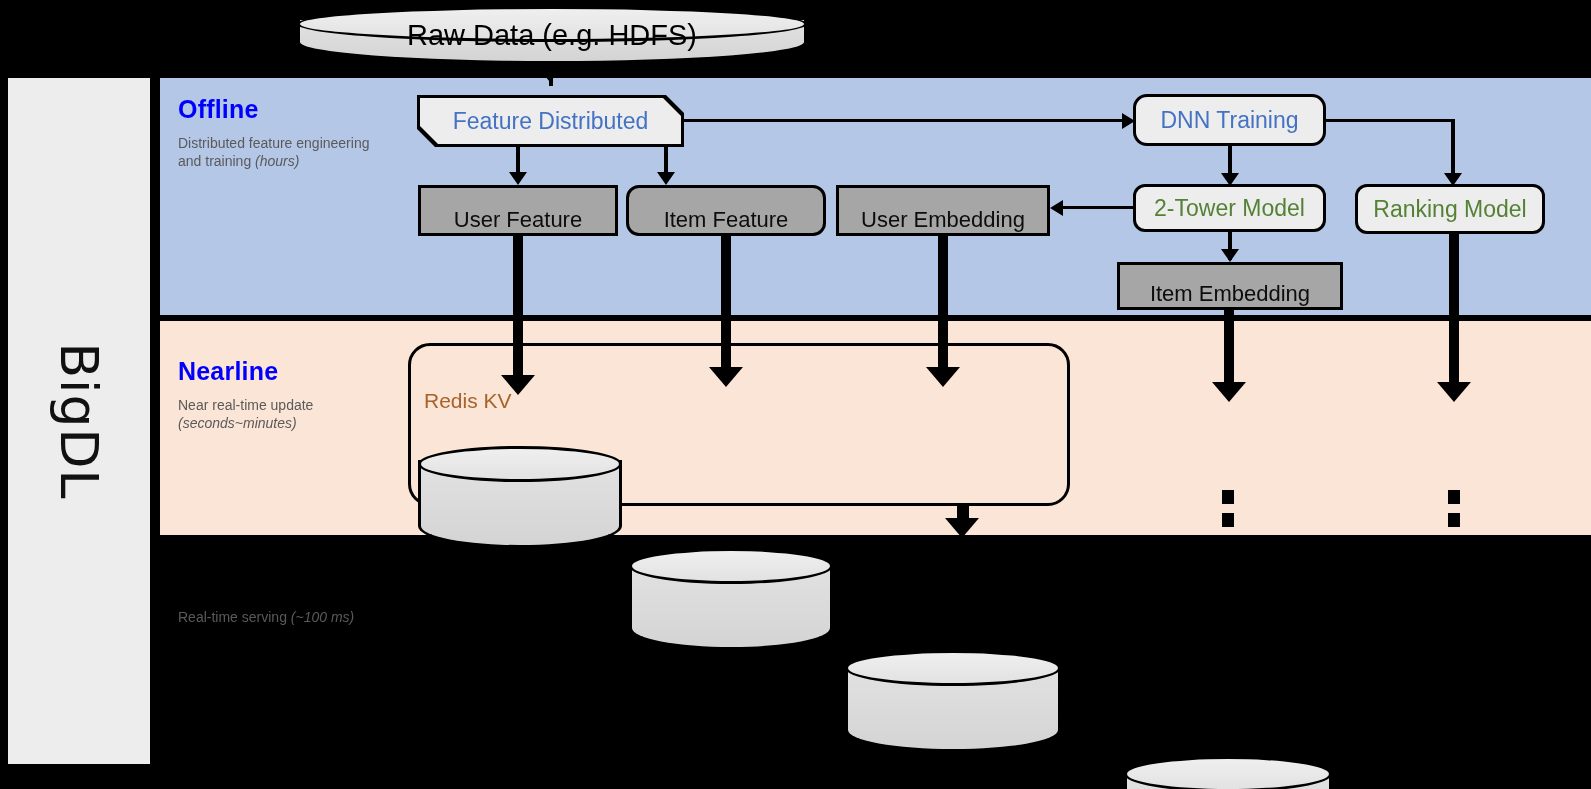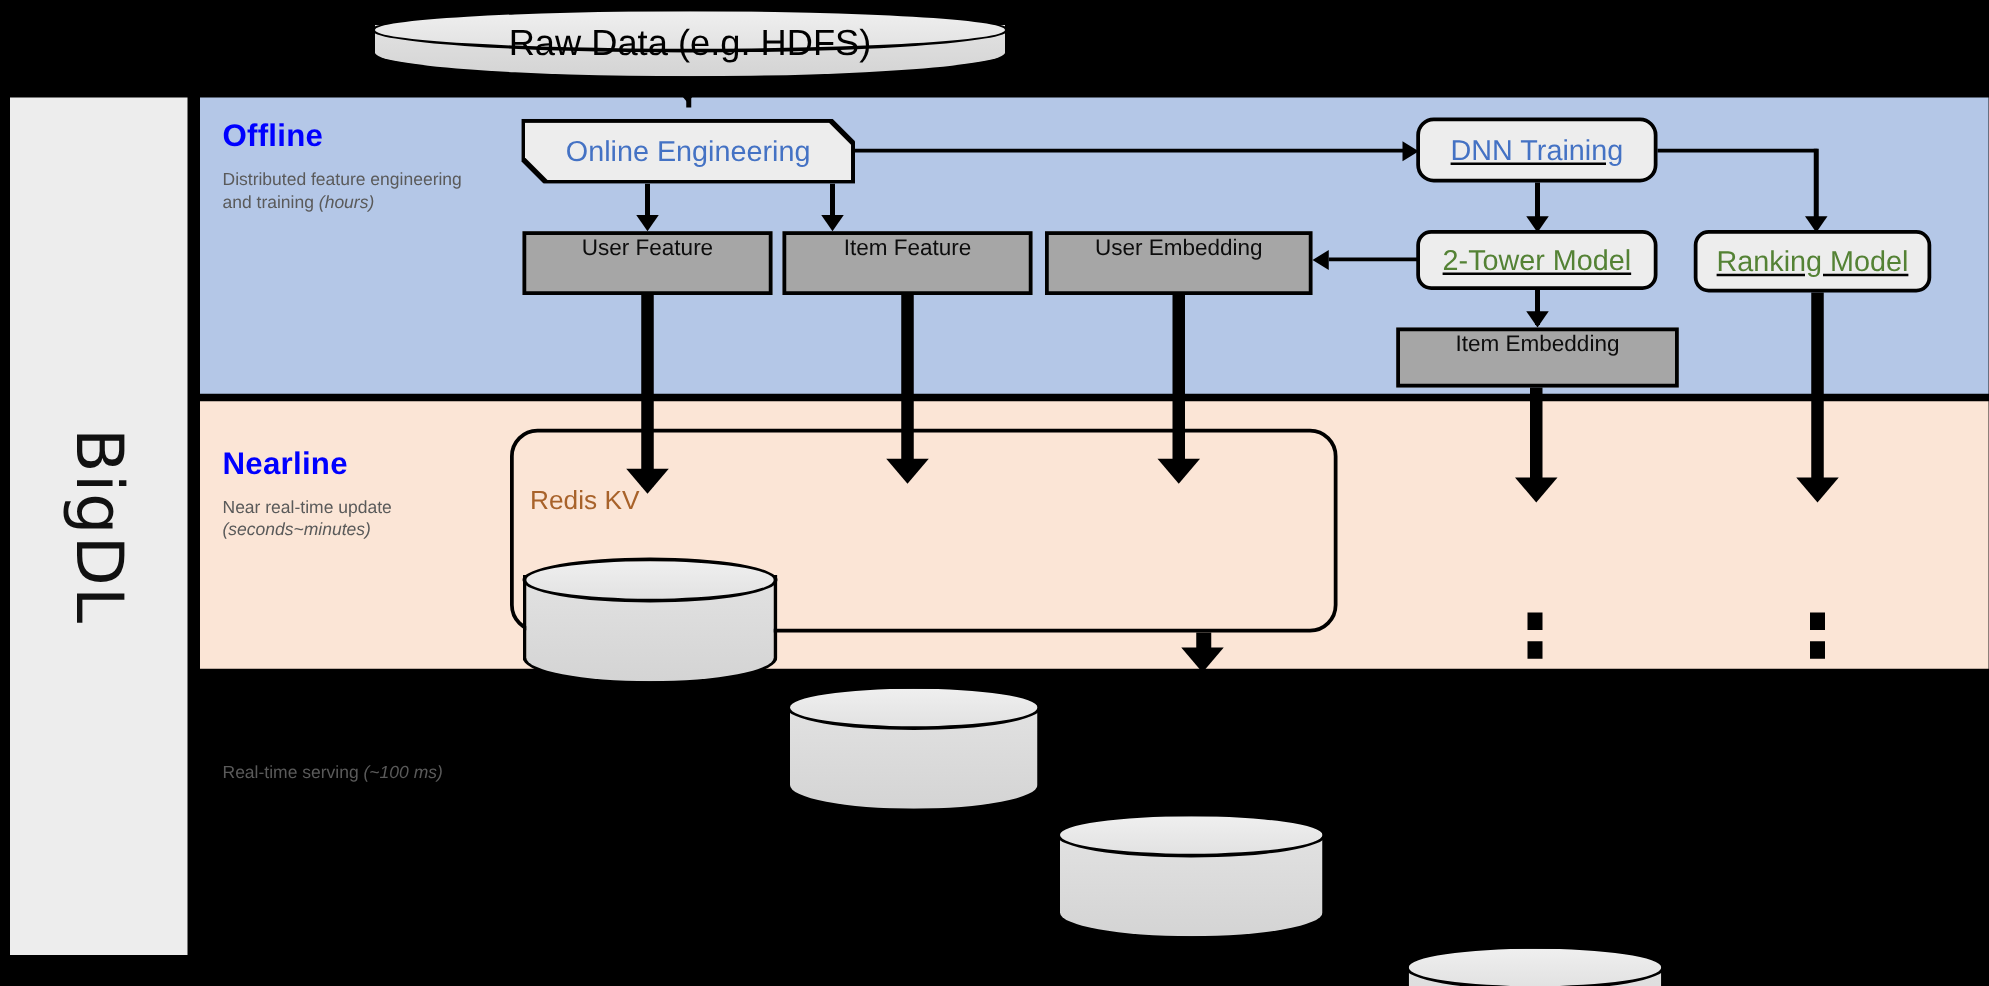--- a/index.html
+++ b/index.html
@@ -17,38 +17,38 @@
            display:flex;align-items:center;justify-content:center;}
   .sidebar-label{transform:rotate(90deg);white-space:nowrap;font-size:52px;color:#111;
                  font-family:"DejaVu Sans",sans-serif;letter-spacing:1px;}
 
   
   .sec-title{font-size:25px;color:#0000ff;font-weight:600;letter-spacing:.2px;}
   .sec-desc{font-size:14px;color:#5a5a5a;line-height:1.32;margin-top:10px;width:215px;}
   .sec-desc i{font-style:italic;}
 
   
-  .grey-box{background:#a6a6a6;border:3px solid #000;display:flex;align-items:flex-start;
-            justify-content:center;font-size:18px;color:#0d0d0d;}
+  .grey-box{background:#a6a6a6;border:3px solid #000;display:flex;align-items:flex-end;
+            justify-content:center;font-size:22px;color:#0d0d0d;}
   .proc-box{background:#ededed;border:3px solid #000;display:flex;align-items:center;
             justify-content:center;font-size:23px;}
   .blue-txt{color:#4472c4;}
   .green-txt{color:#548235;}
 
   
   .cut-box{background:#ededed;display:flex;align-items:center;justify-content:center;
            font-size:23px;
            clip-path:polygon(0 0, calc(100% - 18px) 0, 100% 18px, 100% 100%, 18px 100%, 0 calc(100% - 18px));
            position:relative;}
   .cut-box .inner{position:absolute;inset:3px;background:#ededed;
            clip-path:polygon(0 0, calc(100% - 16px) 0, 100% 16px, 100% 100%, 16px 100%, 0 calc(100% - 16px));}
   .cut-box .lbl{position:relative;z-index:2;}
 
   
-  .round-box{border-radius:12px;text-decoration:underline;}
+  .round-box{border-radius:12px;}
 
   
   .cyl{position:relative;}
   .cyl .body{position:absolute;left:0;right:0;top:14px;bottom:0;
              background:linear-gradient(180deg,#e2e2e2,#d4d4d4);
              border:3px solid #000;border-top:none;
              border-radius:0 0 50% 50%/0 0 22px 22px;}
   .cyl .top{position:absolute;left:0;right:0;top:0;height:30px;
             background:linear-gradient(180deg,#efefef,#e2e2e2);
             border:3px solid #000;border-radius:50%;}
@@ -103,21 +103,21 @@
     <div class="txt">Raw Data (e.g. HDFS)</div>
   </div>
 
   <div class="abs vline thin" style="left:549px;top:64px;width:4px;height:22px;"></div>
   <div class="abs arrow-dn-big" style="left:533px;top:62px;"></div>
 
   <div class="abs" style="left:417px;top:95px;width:267px;height:52px;background:#000;
        clip-path:polygon(0 0, calc(100% - 18px) 0, 100% 18px, 100% 100%, 18px 100%, 0 calc(100% - 18px));">
     <div class="cut-box" style="position:absolute;inset:3px;">
       <div class="inner"></div>
-      <span class="lbl blue-txt">Online Engineering</span>
+      <span class="lbl blue-txt">Feature Distributed</span>
     </div>
   </div>
 
   <div class="abs hline" style="left:684px;top:119px;width:440px;height:3px;"></div>
   <div class="abs arrow-rt" style="left:1122px;top:113px;"></div>
 
   <div class="abs vline thin" style="left:516px;top:147px;width:4px;height:26px;"></div>
   <div class="abs arrow-dn" style="left:509px;top:172px;"></div>
 
   <div class="abs vline thin" style="left:664px;top:147px;width:4px;height:26px;"></div>
@@ -130,21 +130,21 @@
   <div class="abs vline thin" style="left:1228px;top:146px;width:4px;height:28px;"></div>
   <div class="abs arrow-dn" style="left:1221px;top:173px;"></div>
 
   <div class="abs hline" style="left:1326px;top:119px;width:128px;height:3px;"></div>
   <div class="abs vline thin" style="left:1451px;top:119px;width:4px;height:56px;"></div>
   <div class="abs arrow-dn" style="left:1444px;top:173px;"></div>
 
   <div class="abs grey-box" style="left:418px;top:185px;width:200px;height:51px;">
     <span>User Feature</span>
   </div>
-  <div class="abs grey-box" style="left:626px;top:185px;width:200px;height:51px;">
+  <div class="abs grey-box" style="left:626px;top:185px;width:200px;height:51px;border-radius:13px;">
     <span>Item Feature</span>
   </div>
   <div class="abs grey-box" style="left:836px;top:185px;width:214px;height:51px;">
     <span>User Embedding</span>
   </div>
 
   <div class="abs proc-box round-box" style="left:1133px;top:184px;width:193px;height:48px;">
     <span class="green-txt">2-Tower Model</span>
   </div>
 

